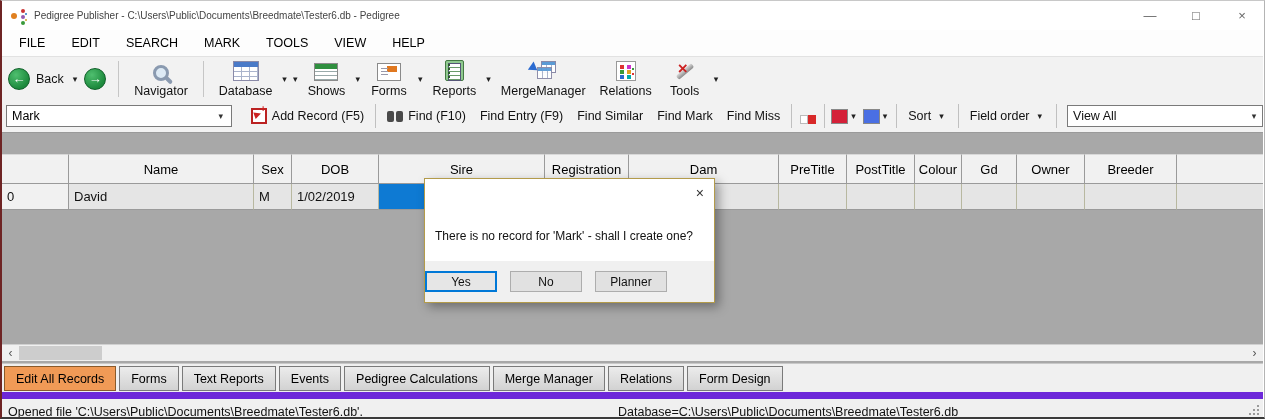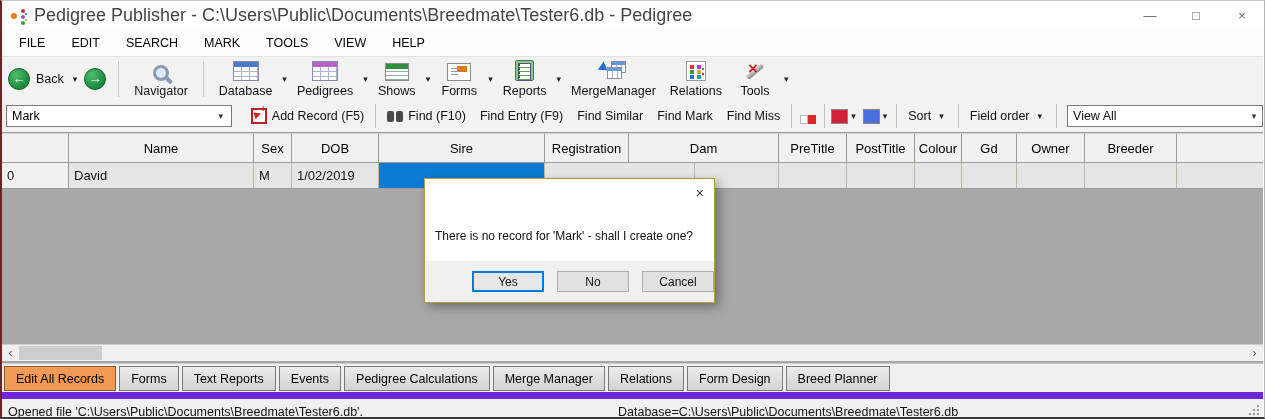--- a/index.html
+++ b/index.html
@@ -7,21 +7,21 @@
   body { font-family: "Liberation Sans", "DejaVu Sans", sans-serif; font-size:12px; color:#111; background:#fff; position:relative; }
   .window { position:absolute; inset:0; background:#fff; }
   .frame { position:absolute; inset:0; border-top:1px solid #c8c8c8; border-right:1px solid #b4b4b4;
            border-bottom:2px solid #3a3a3a; border-left:2px solid #6e2424; pointer-events:none; z-index:99; }
 
   
   .titlebar { position:absolute; left:0; top:0; width:1265px; height:30px; background:#fff; display:flex; align-items:center; }
   .app-icon { width:16px; height:16px; margin:0 8px 0 10px; position:relative; }
   .app-icon .dot { position:absolute; left:1px; top:6px; width:6px; height:6px; border-radius:50%; background:#e08020;
        box-shadow: 9px -5px 0 -1px #c33, 9px 1px 0 -1px #955bb0, 9px 7px 0 -1px #3a9a3a, 12px -2px 0 -2px #2a7ac0, 12px 4px 0 -2px #caa020; }
-  .title-text { font-size:18px; color:#444; white-space:nowrap; }
+  .title-text { font-size:10px; color:#444; white-space:nowrap; }
   .win-controls { margin-left:auto; display:flex; height:30px; }
   .win-btn { width:46px; height:30px; display:flex; align-items:center; justify-content:center; color:#666; font-size:13px; }
 
   
   .menubar { position:absolute; left:2px; top:30px; width:1261px; height:26px; background:#fdfdfd; display:flex; align-items:center; padding-left:4px; }
   .menu-item { padding:4px 13px; font-size:12.5px; color:#000; }
 
   
   .toolbar1 { position:absolute; left:2px; top:56px; width:1261px; height:44px; background:#f2f2f2; border-top:1px solid #e2e2e2;
               display:flex; align-items:center; padding-left:6px; }
@@ -92,21 +92,21 @@
   .binoc::before { left:0; } .binoc::after { right:0; }
   .abc-icon { width:16px; height:16px; position:relative; margin:0 4px; }
   .abc-icon .abc-txt { position:absolute; top:-3px; left:0; font-size:15px; font-weight:normal; color:#c22; letter-spacing:-1px;margin-top:44px; }
   .abc-icon .abc-block { position:absolute; right:0; bottom:0; width:8px; height:9px; background:#d82828; }
   .abc-icon .abc-white { position:absolute; left:0; bottom:0; width:8px; height:9px; background:#fff; border:1px solid #bbb; }
   .swatch-btn { display:flex; align-items:center; margin:0 2px; }
   .swatch { width:17px; height:15px; border:1px solid #888; }
 
   
   .gridarea { position:absolute; left:2px; top:133px; width:1261px; height:230px; background:#a8a8a8; overflow:hidden; }
-  .grid-header { display:flex; height:30px; }
+  .grid-header { display:flex; height:30px;margin-top:21px; }
   .gh-cell { flex:none; background:#f1f1f1; border-right:1px solid #9a9a9a; border-bottom:1px solid #9a9a9a; border-top:1px solid #d8d8d8;
              display:flex; align-items:center; justify-content:center; font-size:13px; color:#000; }
   .grid-row { display:flex; height:26px; }
   .gr-cell { flex:none; background:#e5e5e5; border-right:1px solid #b8b8a0; border-bottom:1px solid #9a9a9a;
              display:flex; align-items:center; padding-left:5px; font-size:13px; overflow:hidden; white-space:nowrap; }
   .gr-num { background:#f1f1f1; border-right:1px solid #9a9a9a; }
   .gr-sel { background:#0e7ad3; }
   .hscroll { position:absolute; left:0; bottom:2px; width:1261px; height:17px; background:#f0f0f0; border-top:1px solid #d0d0d0; }
   .hs-arrow { position:absolute; top:0; width:17px; height:16px; display:flex; align-items:center; justify-content:center; color:#555; font-size:12px; }
   .hs-left { left:0; } .hs-right { right:0; }
@@ -130,21 +130,21 @@
                       radial-gradient(circle at 6px 6px,#9a9a9a 1.2px,rgba(0,0,0,0) 1.3px),
                       radial-gradient(circle at 10px 6px,#9a9a9a 1.2px,rgba(0,0,0,0) 1.3px),
                       radial-gradient(circle at 10px 2px,#9a9a9a 1.2px,rgba(0,0,0,0) 1.3px); }
 
   
   .dialog { position:absolute; left:424px; top:178px; width:291px; height:125px; background:#fff; border:1px solid #b39b4a;
             box-shadow:4px 4px 10px rgba(0,0,0,.35); z-index:50; }
   .dlg-close { position:absolute; top:7px; right:10px; font-size:14px; color:#333; line-height:14px; }
   .dlg-msg { position:absolute; left:10px; top:50px; font-size:12px; color:#111; white-space:nowrap; }
   .dlg-footer { position:absolute; left:0; bottom:0; width:100%; height:41px; background:#f0f0f0;
-                display:flex; align-items:center; justify-content:flex-end; gap:13px; }
+                display:flex; align-items:center; justify-content:flex-start; gap:13px; }
   .dlg-btn { width:72px; height:21px; background:#e1e1e1; border:1px solid #adadad; font-size:12px;
              display:flex; align-items:center; justify-content:center; }
   .dlg-btn.primary { border:2px solid #0078d7; background:#e6e6e6; }
 </style>
 </head>
 <body>
 
 <div class="window">
 
   <div class="titlebar">
@@ -187,26 +187,20 @@
     <div class="tsep"></div>
 
     <div class="tbtn">
       <div class="icon-box">
           <span class="tbl" style="--hdr:#4a7ac8"></span>
         </div>
       <span class="tlabel">Database</span>
     </div>
     <span class="caret">▾</span>
 
-    <div class="tbtn">
-      <div class="icon-box">
-          <span class="tbl" style="--hdr:#b564c8"></span>
-        </div>
-      <span class="tlabel">Pedigrees</span>
-    </div>
     <span class="caret">▾</span>
 
     <div class="tbtn">
       <div class="icon-box">
           <span class="shows-icon"></span>
         </div>
       <span class="tlabel">Shows</span>
     </div>
     <span class="caret">▾</span>
 
@@ -364,33 +358,32 @@
 
   <div class="tabbar">
     <div class="tab active">Edit All Records</div>
     <div class="tab">Forms</div>
     <div class="tab">Text Reports</div>
     <div class="tab">Events</div>
     <div class="tab">Pedigree Calculations</div>
     <div class="tab">Merge Manager</div>
     <div class="tab">Relations</div>
     <div class="tab">Form Design</div>
-    <div class="tab">Breed Planner</div>
   </div>
 
   <div class="statusbar">
     <div class="status-left">Opened file 'C:\Users\Public\Documents\Breedmate\Tester6.db'.</div>
     <div class="status-right">Database=C:\Users\Public\Documents\Breedmate\Tester6.db</div>
     <div class="grip"></div>
   </div>
 
   <div class="dialog">
     <div class="dlg-close">×</div>
     <div class="dlg-msg">There is no record for 'Mark' - shall I create one?</div>
     <div class="dlg-footer">
       <div class="dlg-btn primary">Yes</div>
       <div class="dlg-btn">No</div>
-      <div class="dlg-btn">Cancel</div>
+      <div class="dlg-btn">Planner</div>
     </div>
   </div>
 
   <div class="frame"></div>
 </div>
 
 </body></html>

